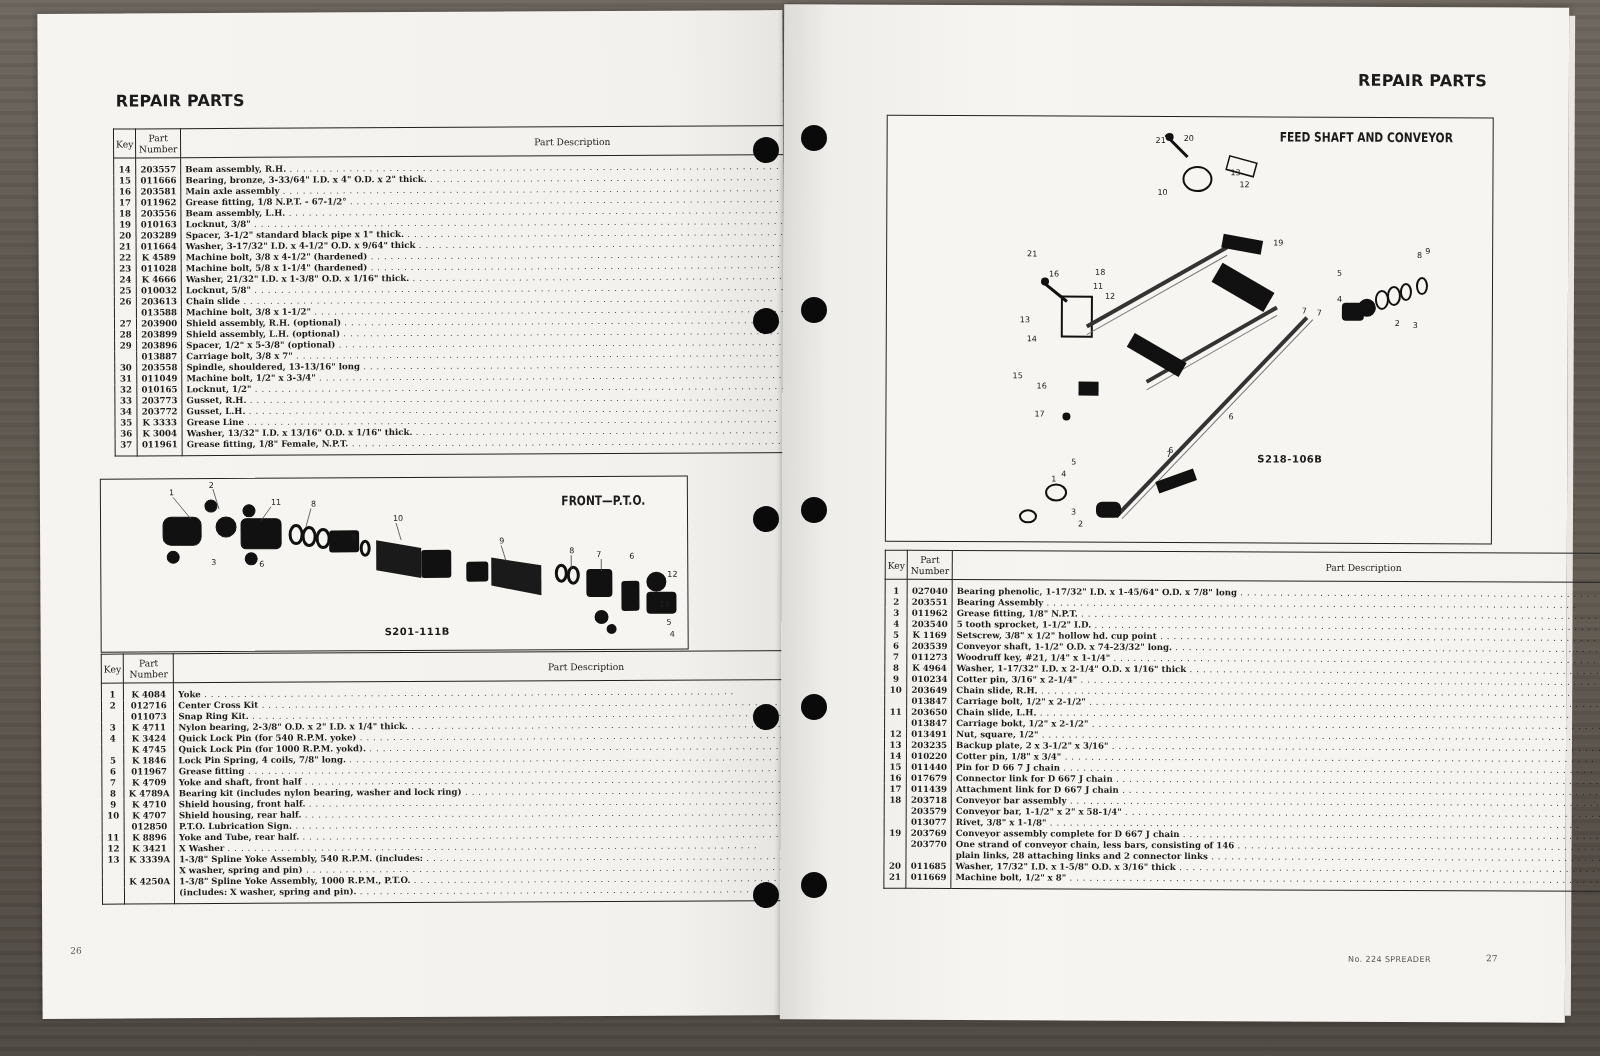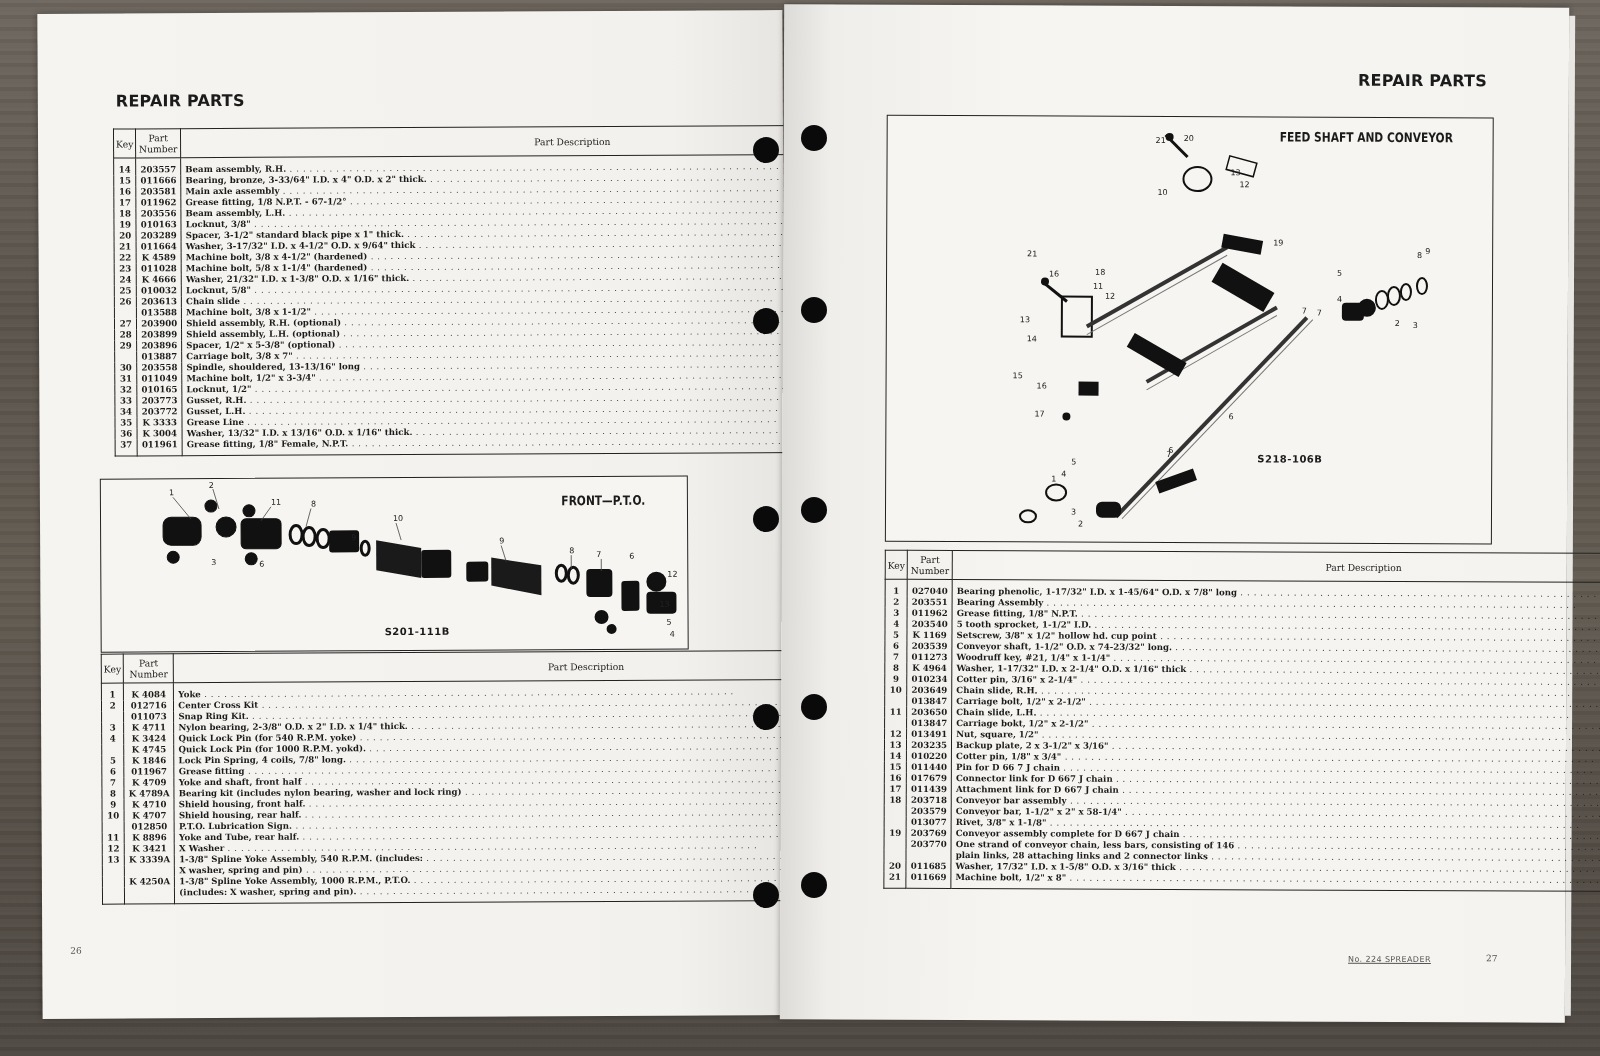--- a/index.html
+++ b/index.html
@@ -622,21 +622,21 @@
           <td class="desc"><span>Washer, 17/32" I.D. x 1-5/8" O.D. x 3/16" thick</span><span class="dots"></span></td>
         </tr>
         <tr class="last">
           <td class="key"><span>21</span></td>
           <td class="pn"><span>011669</span></td>
           <td class="desc"><span>Machine bolt, 1/2" x 8"</span><span class="dots"></span></td>
         </tr>
       </tbody>
   </table>
 
-  <div class="footer" style="left:568px;top:948px;font-family:'DejaVu Sans',sans-serif;font-size:8px;letter-spacing:0.4px;text-decoration:underline;">No. 224 SPREADER</div>
+  <div class="footer" style="left:568px;top:948px;font-family:'DejaVu Sans',sans-serif;font-size:8px;letter-spacing:0.4px;">No. 224 SPREADER</div>
   <div class="footer" style="left:706px;top:946px;">27</div>
 </div>
 
 <div class="hole" style="left:753px;top:137px"></div>
 <div class="hole" style="left:801px;top:125px"></div>
 <div class="hole" style="left:753px;top:308px"></div>
 <div class="hole" style="left:801px;top:297px"></div>
 <div class="hole" style="left:753px;top:506px"></div>
 <div class="hole" style="left:801px;top:497px"></div>
 <div class="hole" style="left:753px;top:704px"></div>

